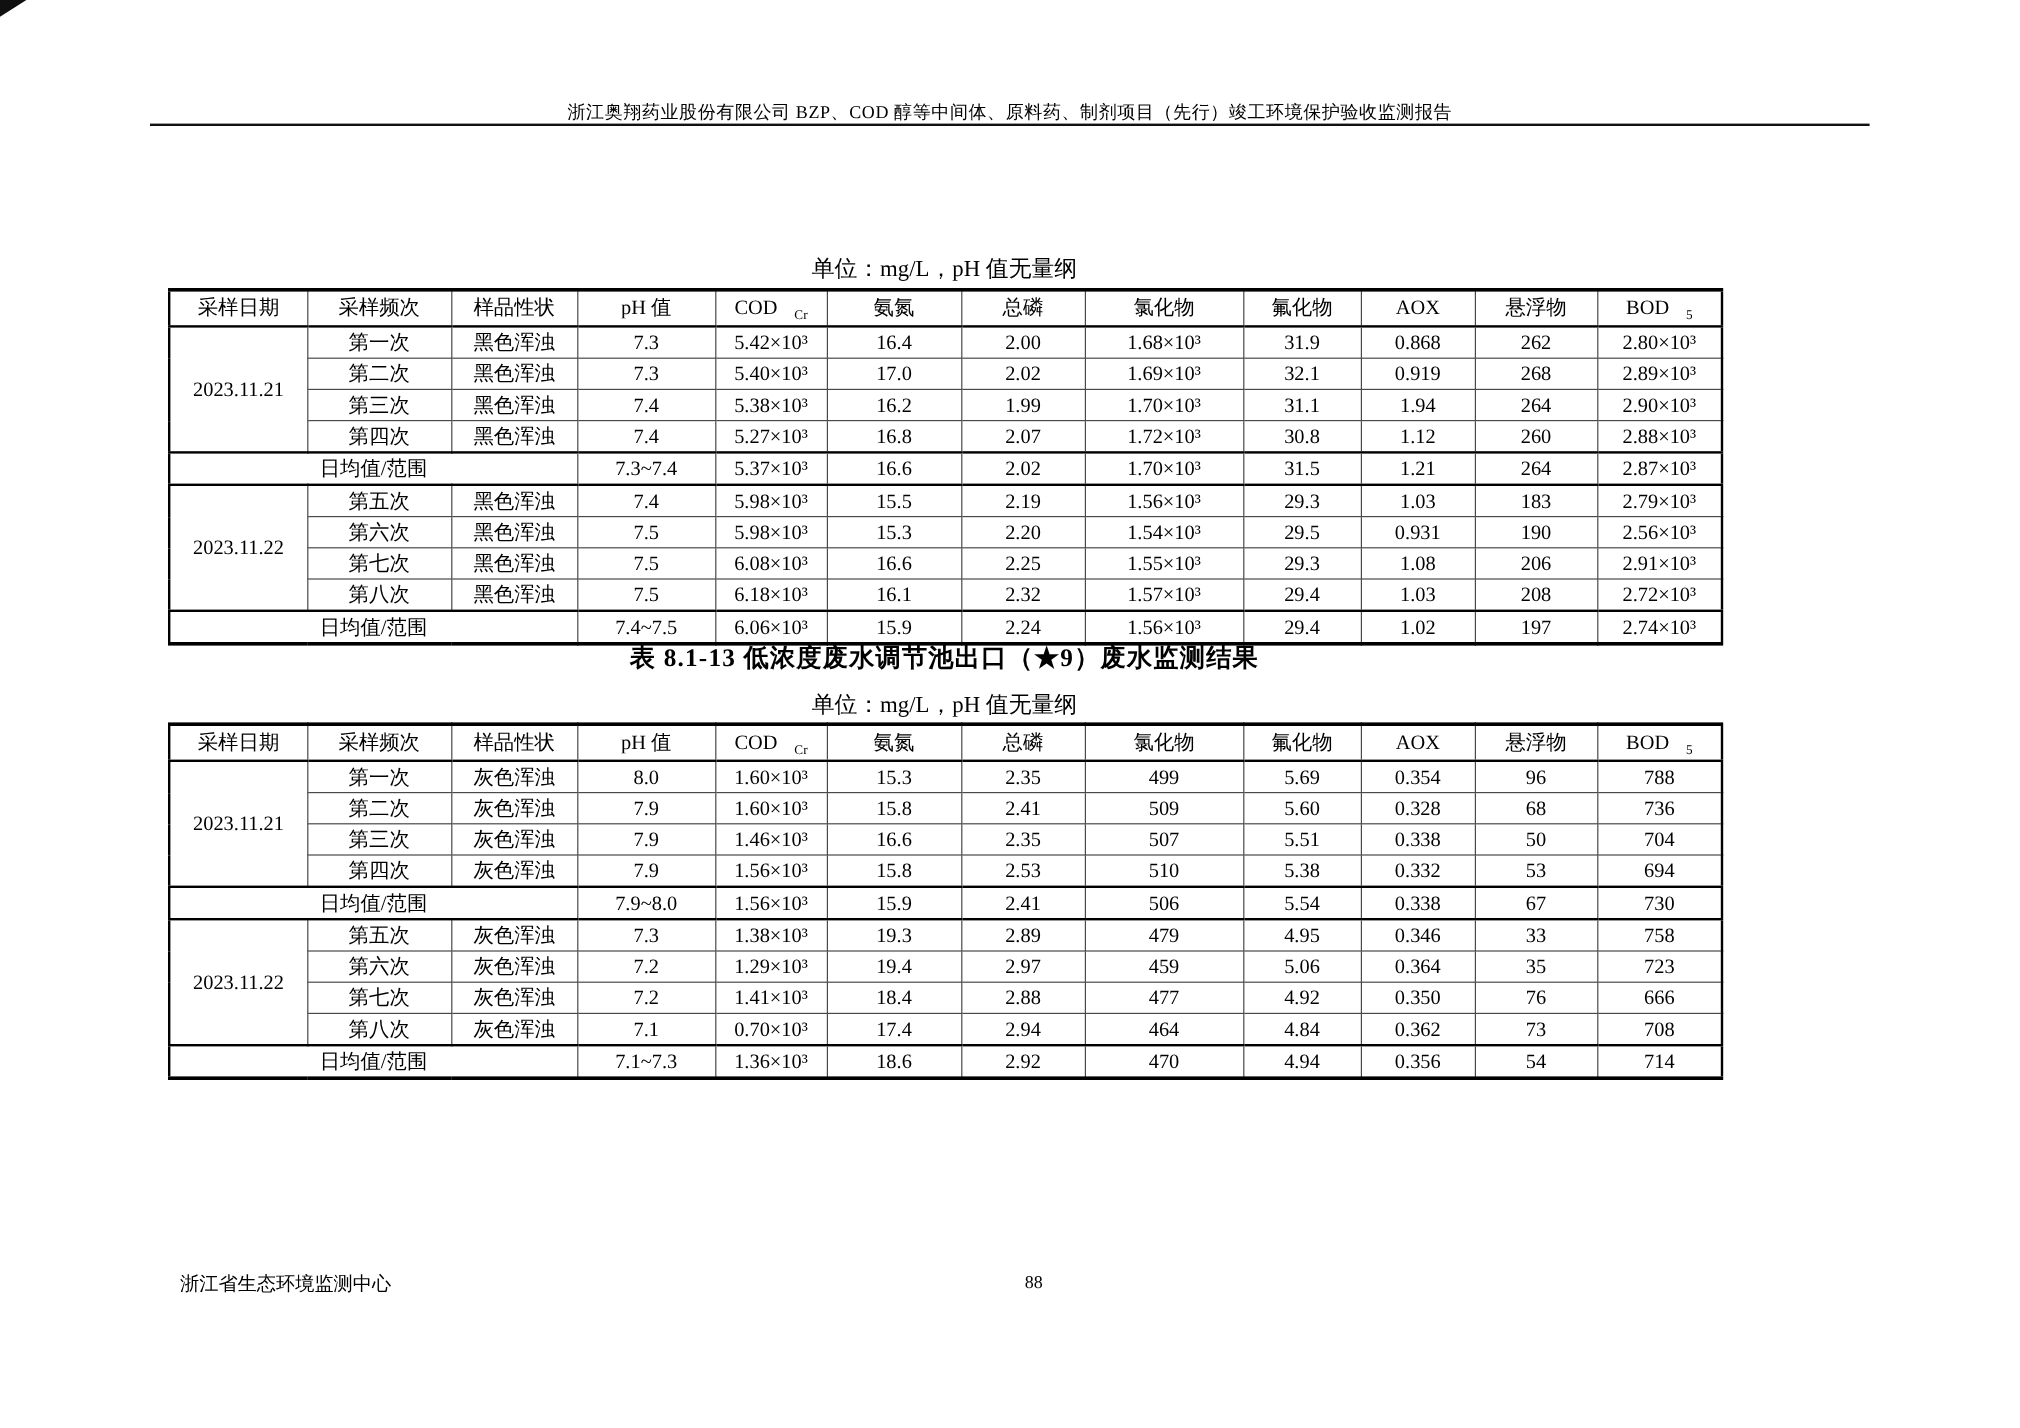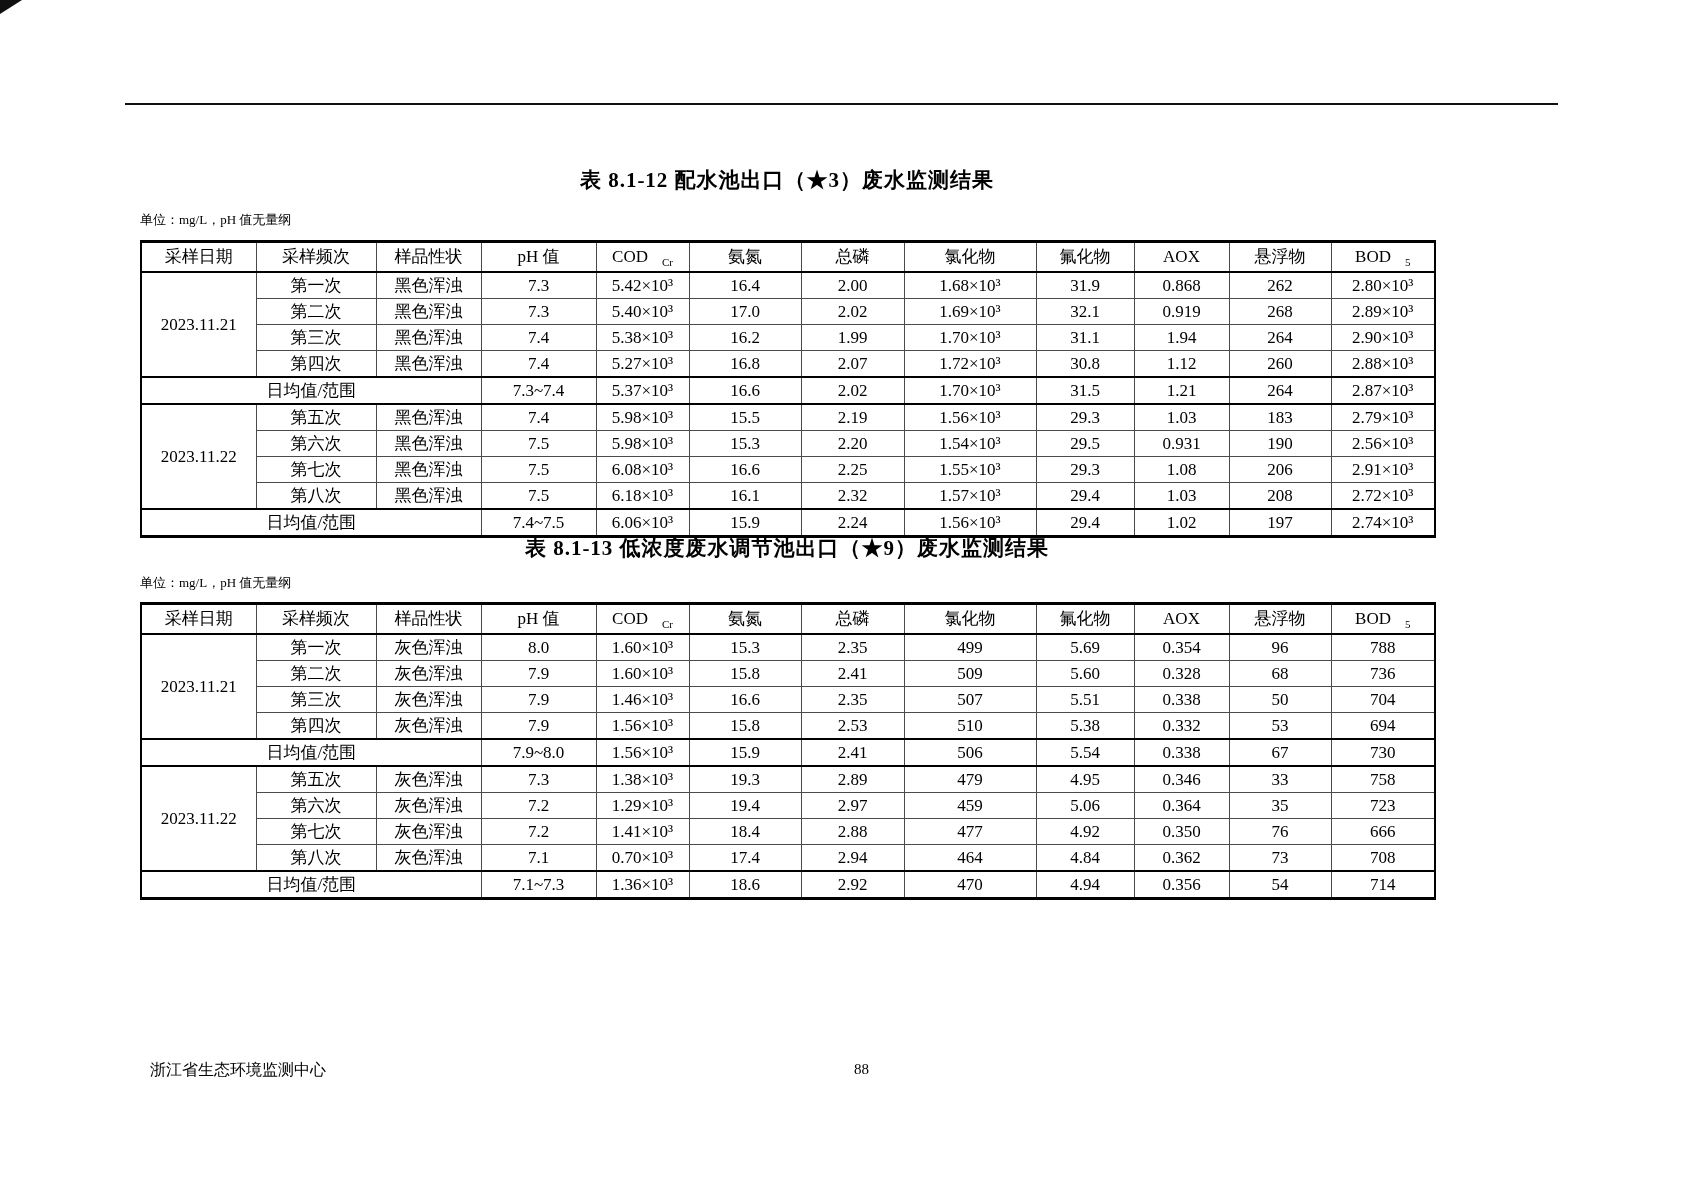--- a/index.html
+++ b/index.html
@@ -11,21 +11,21 @@
 
   .header-title{position:absolute;left:125px;top:84px;width:1433px;
     text-align:center;font-size:15px;letter-spacing:0.5px;white-space:nowrap;}
   .header-rule{position:absolute;left:125px;top:103px;width:1433px;height:2px;background:#111;}
 
   .tbl-title{position:absolute;left:140px;width:1294px;margin:0;
     text-align:center;font-size:21px;font-weight:bold;letter-spacing:1px;}
   #t1-title{top:166px;}
   #t2-title{top:534px;}
 
-  .unit-note{position:absolute;left:140px;width:1294px;text-align:left;font-size:13px;}
+  .unit-note{position:absolute;left:140px;width:1294px;text-align:center;font-size:19px;}
   #u1{top:211px;}
   #u2{top:574px;}
 
   .data-table{position:absolute;left:140px;border-collapse:collapse;table-layout:fixed;
     width:1294px;font-size:17px;}
   #table1{top:240px;}
   #table2{top:602px;}
   .data-table th,.data-table td{border:1px solid #4a4a4a;text-align:center;vertical-align:middle;
     padding:0;font-weight:normal;white-space:nowrap;overflow:hidden;line-height:1.05;}
   .data-table th{height:28px;border-bottom:2px solid #000;}
@@ -36,23 +36,23 @@
 
   .footer-left{position:absolute;left:150px;top:1060px;font-size:16px;}
   .footer-page{position:absolute;left:0;top:1061px;width:1683px;text-align:center;font-size:15px;padding-left:20px;}
 </style>
 </head>
 <body>
 
 <div class="page" data-name="report-page">
   <div class="corner-artifact" data-name="scan-corner-artifact"></div>
 
+  <div class="header-title" data-name="report-header-title">浙江奥翔药业股份有限公司 BZP、COD 醇等中间体、原料药、制剂项目（先行）竣工环境保护验收监测报告</div>
   <div class="header-rule" data-name="header-divider"></div>
 
-  <h2 class="tbl-title" id="t1-title" data-name="table1-title">表 8.1-12 配水池出口（★3）废水监测结果</h2>
   <div class="unit-note" id="u1" data-name="table1-unit-note">单位：mg/L，pH 值无量纲</div>
   <table class="data-table" id="table1" data-name="wastewater-monitoring-table-1">
     <colgroup>
       <col style="width:115px">
         <col style="width:120px">
         <col style="width:105px">
         <col style="width:115px">
       <col style="width:93px">
         <col style="width:112px">
         <col style="width:103px">

